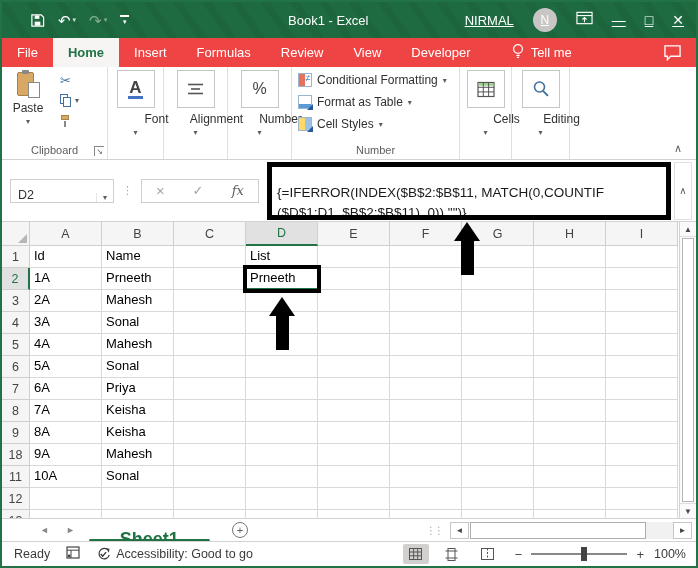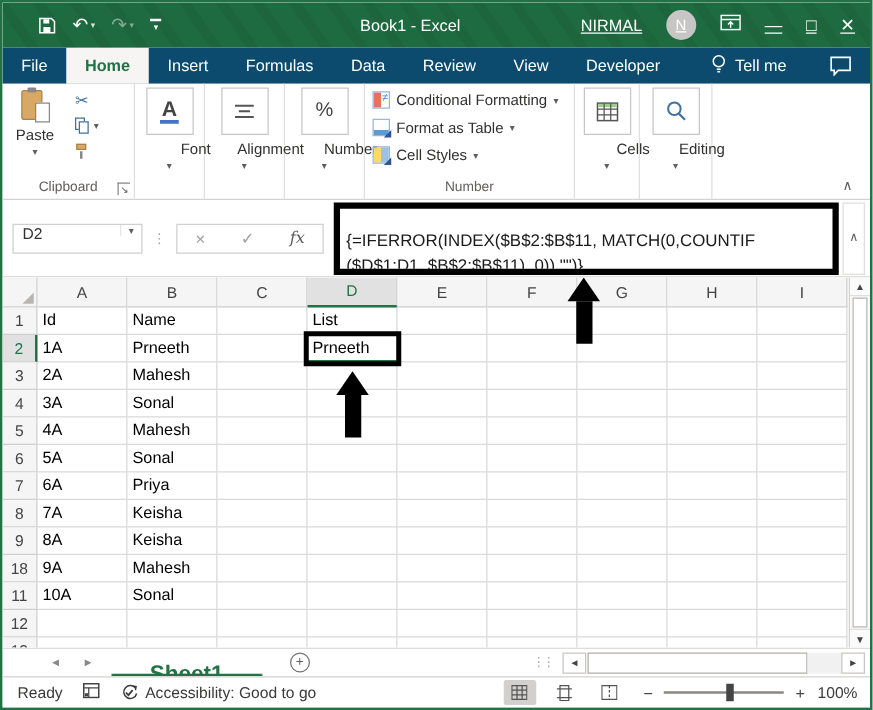--- a/index.html
+++ b/index.html
@@ -20,21 +20,21 @@
   .qat-custom .bar{ width:9px; border-top:2px solid #fff; margin-bottom:1px; }
   .qat-custom .ch{ font-size:7px; color:#fff; }
   .win-title{ position:absolute; left:47%; transform:translateX(-50%); font-size:13px; color:#fff; }
   .tb-right{ margin-left:auto; display:flex; align-items:center; gap:19px; margin-right:12px;text-decoration:underline; }
   .account-name{ font-size:13px; }
   .avatar{ width:24px; height:24px; border-radius:50%; background:#c8c6c4; color:#fff;
            display:flex; align-items:center; justify-content:center; font-size:12px; }
   .winctl{ font-size:14px; line-height:1; color:#fff; }
 
   
-  .tabrow{ height:29px; background:#0c4a6e; display:flex; align-items:stretch; flex-shrink:0; }
+  .tabrow{ height:29px; background:#ef4444; display:flex; align-items:stretch; flex-shrink:0; }
   .rtab{ color:#fff; font-size:13px; padding:0 15px; display:flex; align-items:center; cursor:default; }
   .rtab.active{ background:#f7f5f3; color:#217346; font-weight:bold; }
   .tellme{ display:flex; align-items:center; gap:7px; color:#fff; font-size:13px; margin-left:26px; }
   .tabrow-right{ margin-left:auto; display:flex; align-items:center; margin-right:14px; }
 
   
   .ribbon{ height:93px; background:#fff; border-bottom:1px solid #d4d2d0; display:flex; flex-shrink:0; position:relative; }
   .rgroup{ border-right:1px solid #e1dfdd; display:flex; flex-direction:column; position:relative; }
   .rgroup-label{ font-size:11px; color:#605e5c; text-align:center; padding:2px 0 3px; margin-top:auto;
                  display:flex; align-items:center; justify-content:center; gap:4px; }
@@ -76,21 +76,21 @@
   .sicon.cf::after{ content:"\2260"; position:absolute; right:0.5px; top:-1px; font-size:9px; color:#4a89c8; }
   .sicon.fat{ background:linear-gradient(#fff 0 8px,#5b9bd5 8px); }
   .sicon.fat::after, .sicon.cs::after{ content:""; position:absolute; right:-2px; bottom:-2px;
         width:0; height:0; border-left:6px solid transparent; border-bottom:6px solid #2b579a; }
   .sicon.cs{ background:linear-gradient(90deg,#ffd966 0 6px,#9bc2e6 6px); }
   .ribbon-collapse{ position:absolute; right:14px; bottom:4px; font-size:11px; color:#605e5c; }
 
   
   .formulabar{ height:62px; background:#fff; border-bottom:1px solid #d4d2d0; display:flex; align-items:center;
                padding:0 4px 0 8px; flex-shrink:0; }
-  .namebox{ width:104px; height:24px; border:1px solid #d0cece; display:flex; align-items:flex-start; align-self:center; }
+  .namebox{ width:104px; height:24px; border:1px solid #d0cece; display:flex; align-items:flex-end; align-self:center; }
   .namebox .ref{ flex:1; font-size:12.5px; color:#323130; padding-left:7px; }
   .namebox .nb-chev{ font-size:8px; color:#605e5c; padding:0 6px; border-left:1px solid #e8e6e4; }
   .fdots{ color:#a8a6a4; font-size:11px; margin:0 8px; }
   .fbtns{ width:118px; height:24px; border:1px solid #d0cece; display:flex; align-items:center;
           justify-content:space-around; color:#a3a2a0; }
   .fbtn-x{ font-size:14px; }
   .fbtn-check{ font-size:13px; }
   .fbtn-fx{ font-family:"DejaVu Serif",serif; font-style:italic; font-size:13px; color:#605e5c; }
   .formula-annotation{ flex:1; height:58px; border:5px solid #000; background:#fff; margin-left:8px;
                        padding:16px 5px; overflow:hidden; }
@@ -202,21 +202,20 @@
       <span class="winctl">✕</span>
     </div>
   </div>
 
   <div class="tabrow">
     <div style="display:flex;">
         <div class="rtab">File</div>
         <div class="rtab active">Home</div>
         <div class="rtab">Insert</div>
         <div class="rtab">Formulas</div>
-        <div class="rtab">Data</div>
         <div class="rtab">Review</div>
         <div class="rtab">View</div>
         <div class="rtab">Developer</div>
       </div>
     <div class="tellme">
       <span>
         <svg width="12" height="17" viewBox="0 0 12 17">
             <circle cx="6" cy="6" r="4.4" fill="none" stroke="#fff" stroke-width="1.2"></circle>
             <path d="M4.4 12.4 h3.2 M4.9 14.4 h2.2" stroke="#fff" stroke-width="1.1"></path>
           </svg>

